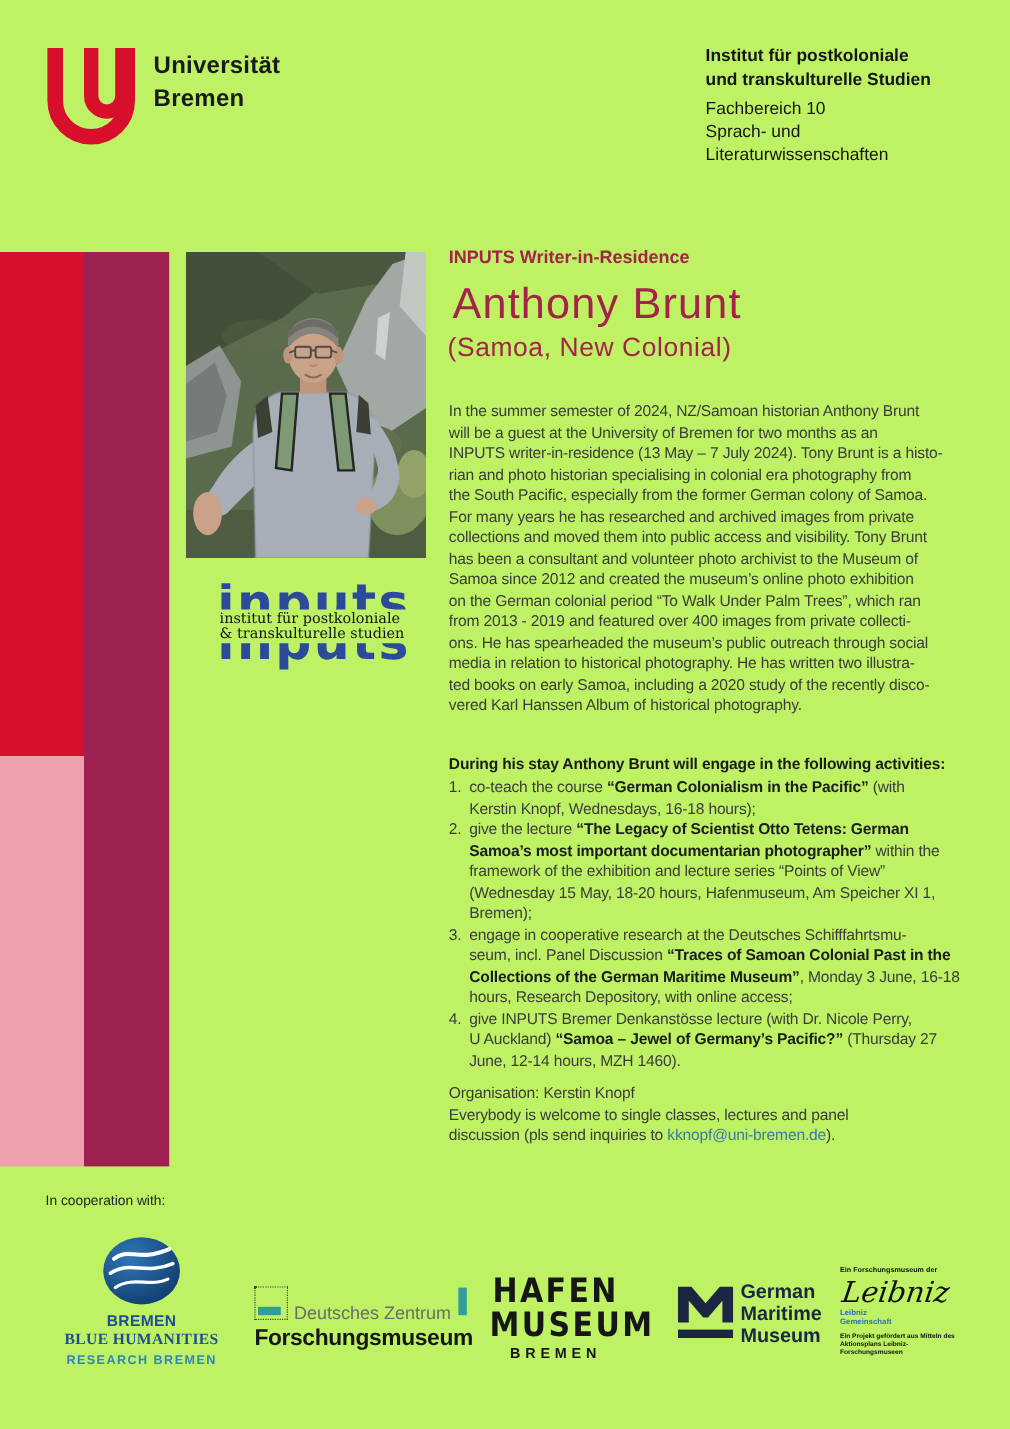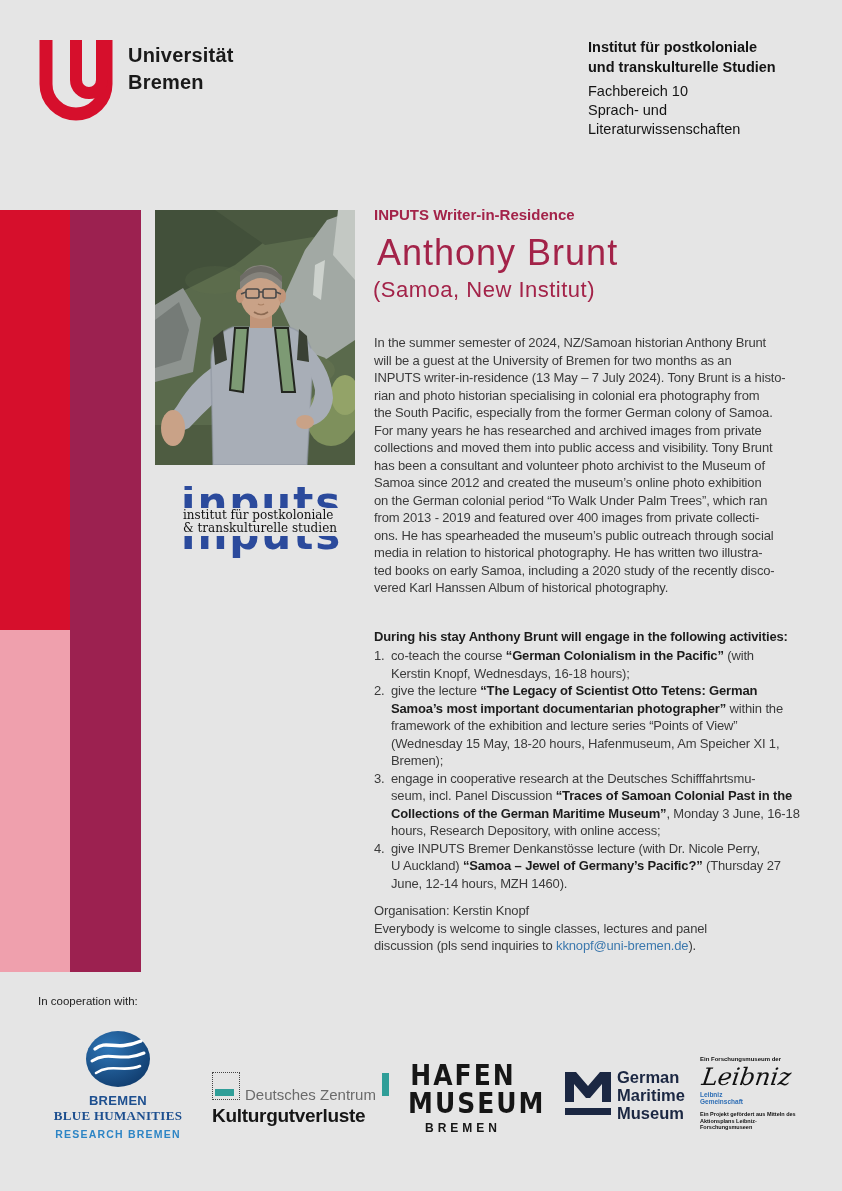--- a/index.html
+++ b/index.html
@@ -1,19 +1,19 @@
 <!DOCTYPE html>
 <html><head>
 <meta charset="utf-8">
 <style>
   * { margin:0; padding:0; box-sizing:border-box; }
   html,body { background:#ffffff; }
   .page {
     position:relative; width:842px; height:1191px; margin:0 auto;
-    background:#e5e5e5; overflow:hidden;
+    background:#bef264; overflow:hidden;
     font-family:"Liberation Sans", sans-serif; color:#3b3b3b;
   }
   .abs { position:absolute; }
   .pre { white-space:pre-line; }
 
   
   .uni-logo { left:38px; top:38px; width:80px; height:84px; }
   .uni-name { left:128px; top:42px; font-size:20px; line-height:27px; font-weight:700; color:#1a1a1a; letter-spacing:.2px; }
   .institute { left:588px; top:37px; font-size:14.5px; color:#141414; }
   .institute .b-lines { font-weight:700; line-height:20px; }
@@ -166,21 +166,21 @@
     </div>
     <div class="inputs-mid pre">institut für postkoloniale
 &amp; transkulturelle studien</div>
     <div class="inputs-word bottom">
       <span>inputs</span>
     </div>
   </div>
 
   <div class="abs kicker">INPUTS Writer-in-Residence</div>
   <div class="abs page-title">Anthony Brunt</div>
-  <div class="abs subtitle">(Samoa, New Institut)</div>
+  <div class="abs subtitle">(Samoa, New Colonial)</div>
 
   <div class="abs intro bodytext pre">In the summer semester of 2024, NZ/Samoan historian Anthony Brunt
 will be a guest at the University of Bremen for two months as an
 INPUTS writer-in-residence (13 May – 7 July 2024). Tony Brunt is a histo-
 rian and photo historian specialising in colonial era photography from
 the South Pacific, especially from the former German colony of Samoa.
 For many years he has researched and archived images from private
 collections and moved them into public access and visibility. Tony Brunt
 has been a consultant and volunteer photo archivist to the Museum of
 Samoa since 2012 and created the museum’s online photo exhibition
@@ -244,21 +244,21 @@
     <div class="l1">BREMEN</div>
     <div class="l2">BLUE HUMANITIES</div>
     <div class="l3">RESEARCH BREMEN</div>
   </div>
 
   <div class="abs kgv" style="height:70px;">
     <div class="kgv-mark"></div>
     <div class="kgv-v"></div>
     <div class="kgv-h"></div>
     <div class="kgv-l1">Deutsches Zentrum</div>
-    <div class="kgv-l2">Kulturgutverluste</div>
+    <div class="kgv-l2">Forschungsmuseum</div>
   </div>
 
   <div class="abs hafen">
     <div class="h1">HAFEN</div>
     <div class="h2">MUSEUM</div>
     <div class="h3">BREMEN</div>
   </div>
 
   <div class="abs gmm" style="height:60px;">
     <svg width="46" height="44" viewBox="0 0 46 44">

